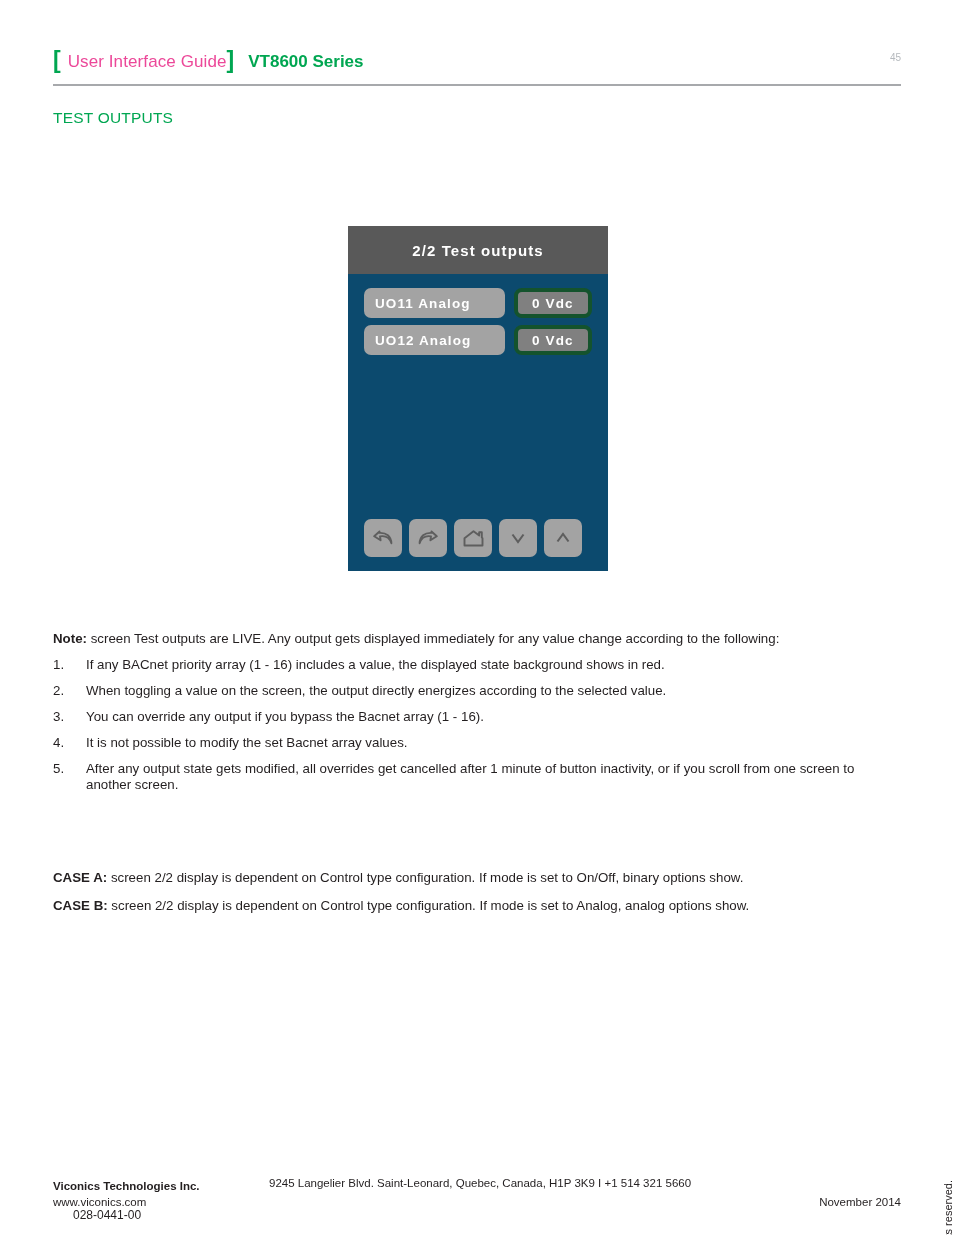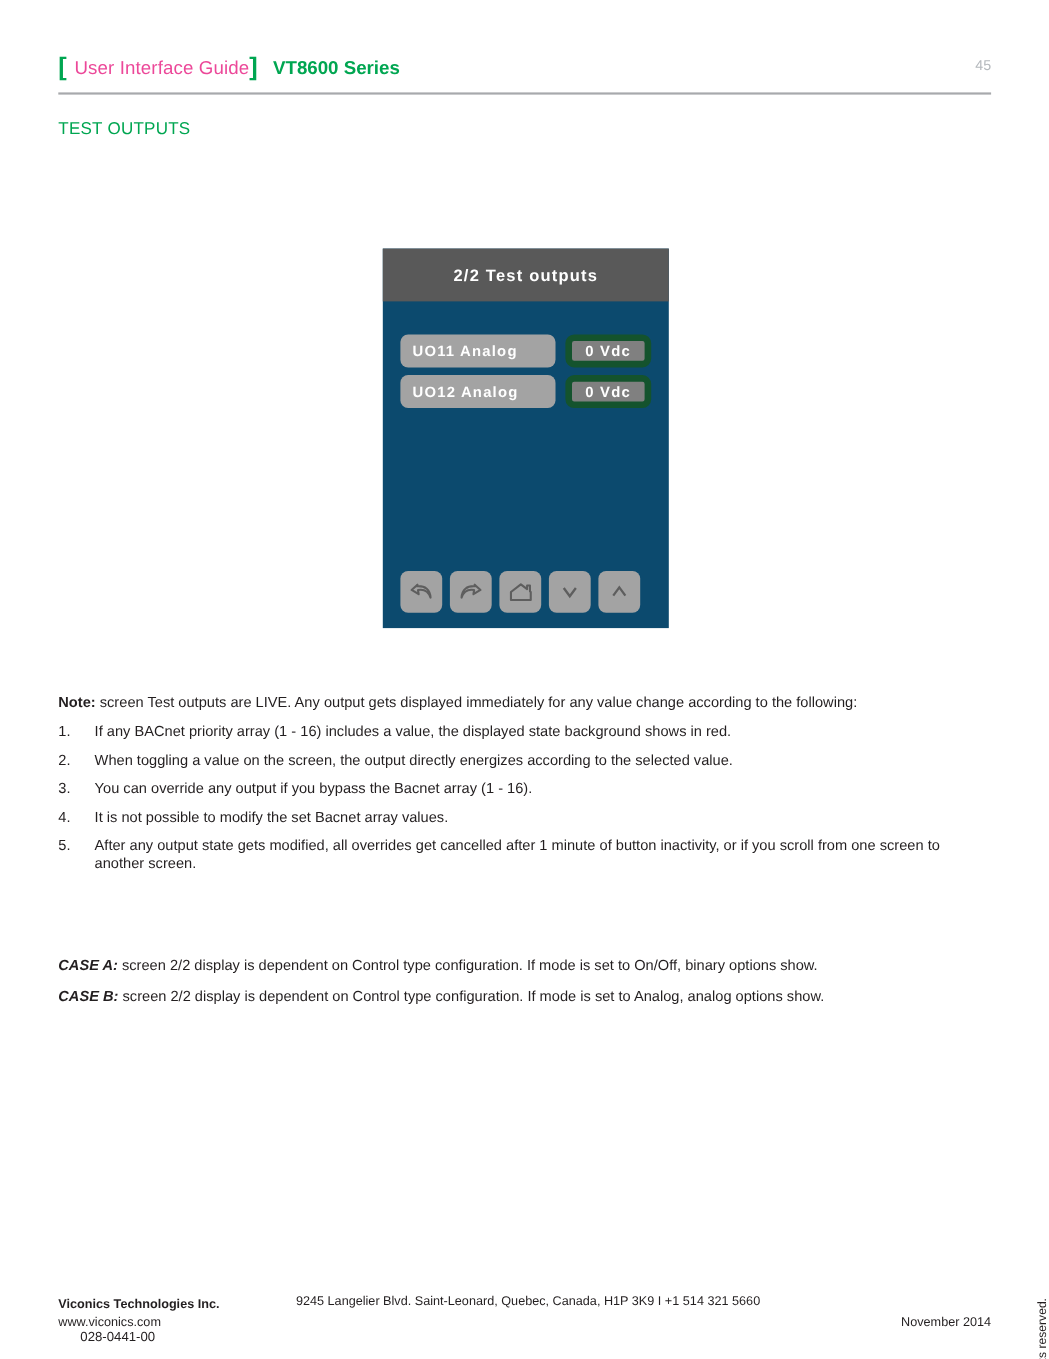--- a/index.html
+++ b/index.html
@@ -50,21 +50,21 @@
     font-size: 17px;
     color: #00a651;
     font-weight: bold;
     margin-left: 14px;
     white-space: nowrap;
   }
   .page-num {
     position: absolute;
     right: 0;
     top: 4px;
-    font-size: 13px;
+    font-size: 10px;
     color: #b5b9bd;
   }
   .hdr-rule {
     position: absolute;
     left: 53px;
     top: 84px;
     width: 848px;
     height: 2px;
     background: #a7a9ac;
   }
@@ -97,21 +97,21 @@
   }
   .device-title {
     color: #ffffff;
     font-size: 15px;
     font-weight: bold;
     letter-spacing: 1.1px;
   }
   .device-body {
     position: relative;
     height: 297px;
-    padding: 30px 16px 0 16px;
+    padding: 14px 16px 0 16px;
   }
   .out-row {
     display: flex;
     align-items: center;
     margin-bottom: 7px;
   }
   .out-label {
     width: 142px;
     height: 30px;
     border-radius: 7px;
@@ -122,21 +122,21 @@
     color: #ffffff;
     font-size: 13.5px;
     font-weight: bold;
     letter-spacing: 1.1px;
   }
   .out-value {
     width: 79px;
     height: 30px;
     margin-left: 9px;
     border-radius: 8px;
-    border: 6px solid #14532d;
+    border: 4px solid #14532d;
     background: #808080;
     display: flex;
     align-items: center;
     justify-content: center;
     color: #ffffff;
     font-size: 13.5px;
     font-weight: bold;
     letter-spacing: 1.1px;
   }
 
@@ -198,21 +198,21 @@
     left: 53px;
     top: 870px;
     width: 848px;
   }
   .case-line {
     font-size: 13.3px;
     line-height: 15px;
     margin-bottom: 13px;
     color: #231f20;
   }
-  .case-line b { font-weight: bold; font-style: italic; }
+  .case-line b { font-weight: bold; }
 
   
   .vert-copy {
     position: absolute;
     right: 12px;
     bottom: 55px;
     font-size: 11px;
     color: #231f20;
     white-space: nowrap;
     transform-origin: 100% 100%;

